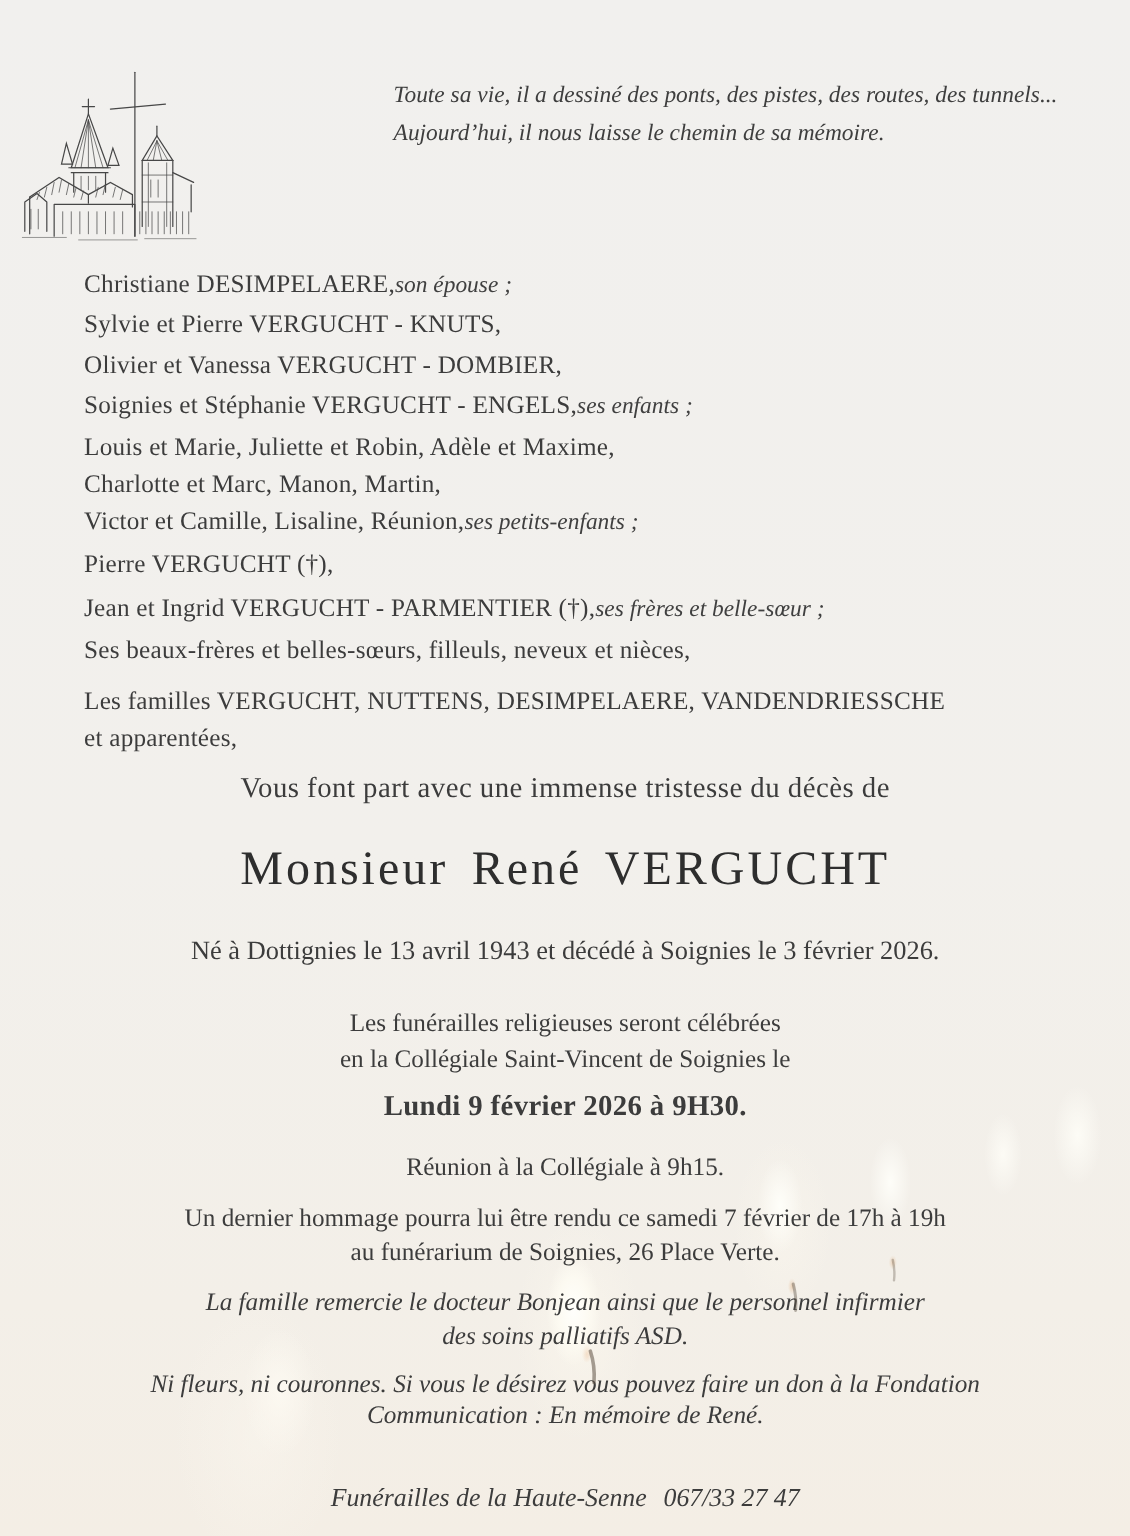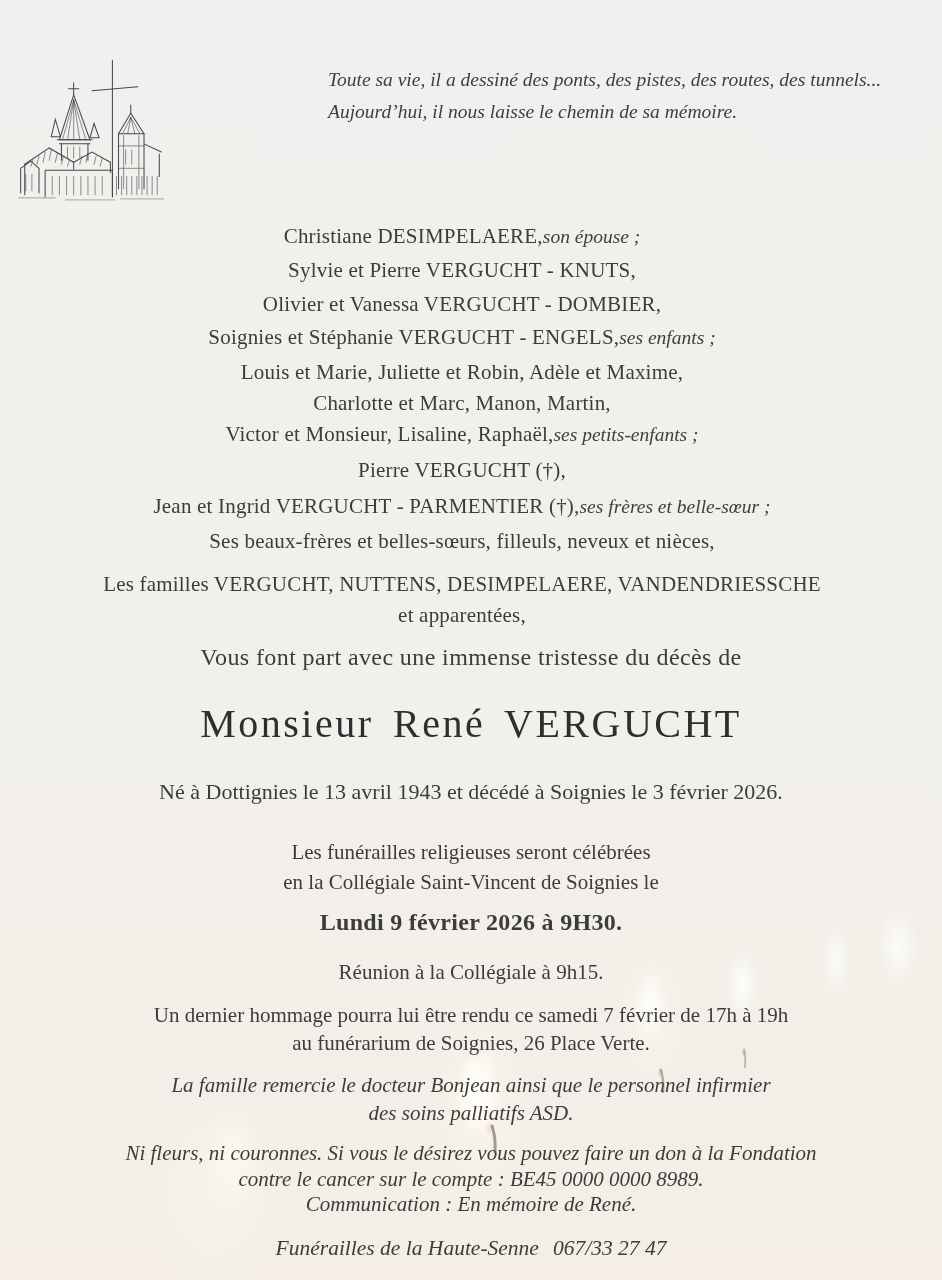--- a/index.html
+++ b/index.html
@@ -28,21 +28,21 @@
   .abs{position:absolute;}
   
   .church{left:12px;top:46px;width:158px;height:158px;}
   .church svg{display:block;width:100%;height:100%;}
   .church path{fill:none;stroke:#474747;stroke-width:1;stroke-linecap:round;}
   .church path.h{stroke-width:.7;opacity:.85;}
   .church path.g{stroke-width:.8;opacity:.55;}
   
   .quote{left:328px;top:64px;font-style:italic;font-size:19.5px;line-height:32px;color:#3e3e3e;}
   
-  .frow{left:70px;right:88px;display:flex;justify-content:center;align-items:baseline;white-space:nowrap;}
+  .frow{left:70px;right:88px;display:flex;justify-content:flex-start;align-items:baseline;white-space:nowrap;}
   .fname{font-size:21px;letter-spacing:.2px;}
   .flabel{font-style:italic;font-size:19.5px;color:#404040;}
   
   .c{left:0;width:942px;text-align:center;}
   .announce{top:644px;font-size:24px;letter-spacing:.4px;}
   .deceased{top:700px;font-size:40px;color:#2e2e2e;letter-spacing:2.5px;word-spacing:7px;}
   .lifedates{top:779px;font-size:22px;}
   .ceremony{top:837px;font-size:21px;line-height:30px;}
   .datetime{top:909px;font-size:24px;font-weight:bold;letter-spacing:.3px;}
   .meeting{top:960px;font-size:21px;}
@@ -117,21 +117,21 @@
     <span class="fname">Soignies et Stéphanie VERGUCHT - ENGELS,</span>
     <span class="flabel">ses enfants ;</span>
   </div>
   <div class="abs frow" style="top:360px">
     <span class="fname">Louis et Marie, Juliette et Robin, Adèle et Maxime,</span>
   </div>
   <div class="abs frow" style="top:391px">
     <span class="fname">Charlotte et Marc, Manon, Martin,</span>
   </div>
   <div class="abs frow" style="top:422px">
-    <span class="fname">Victor et Monsieur, Lisaline, Raphaël,</span>
+    <span class="fname">Victor et Camille, Lisaline, Réunion,</span>
     <span class="flabel">ses petits-enfants ;</span>
   </div>
   <div class="abs frow" style="top:458px">
     <span class="fname">Pierre VERGUCHT (†),</span>
   </div>
   <div class="abs frow" style="top:494px">
     <span class="fname">Jean et Ingrid VERGUCHT - PARMENTIER (†),</span>
     <span class="flabel">ses frères et belle-sœur ;</span>
   </div>
   <div class="abs frow" style="top:529px">
@@ -162,21 +162,20 @@
     <div>au funérarium de Soignies, 26 Place Verte.</div>
   </div>
 
   <div class="abs c thanks">
     <div>La famille remercie le docteur Bonjean ainsi que le personnel infirmier</div>
     <div>des soins palliatifs ASD.</div>
   </div>
 
   <div class="abs c donation">
     <div>Ni fleurs, ni couronnes. Si vous le désirez vous pouvez faire un don à la Fondation</div>
-    <div>contre le cancer sur le compte : BE45 0000 0000 8989.</div>
     <div>Communication : En mémoire de René.</div>
   </div>
 
   <div class="abs c footerline">
     <span>Funérailles de la Haute-Senne</span><span class="phone">067/33 27 47</span>
   </div>
 
   <svg class="abs wicks" aria-hidden="true">
     <path d="M492,1126 q4,12 3,26" stroke="rgba(95,82,70,.55)" stroke-width="3" fill="none" stroke-linecap="round"></path>
     <path d="M661,1070 q3,11 2,22" stroke="rgba(100,88,75,.45)" stroke-width="2.5" fill="none" stroke-linecap="round"></path>

